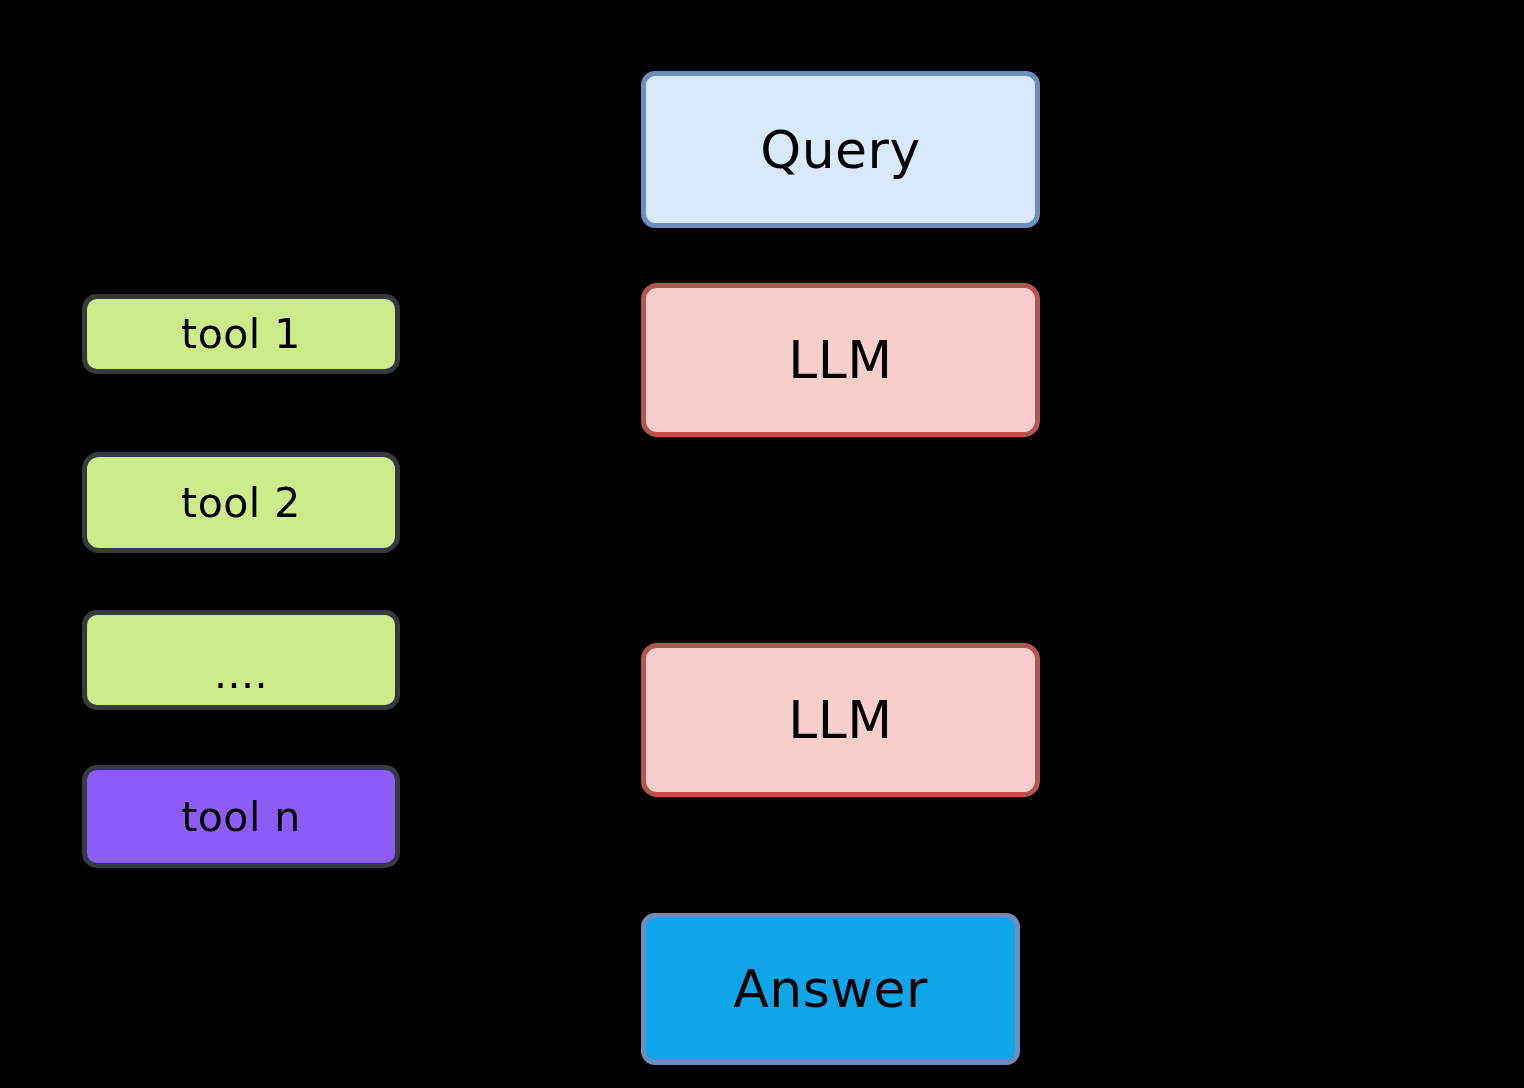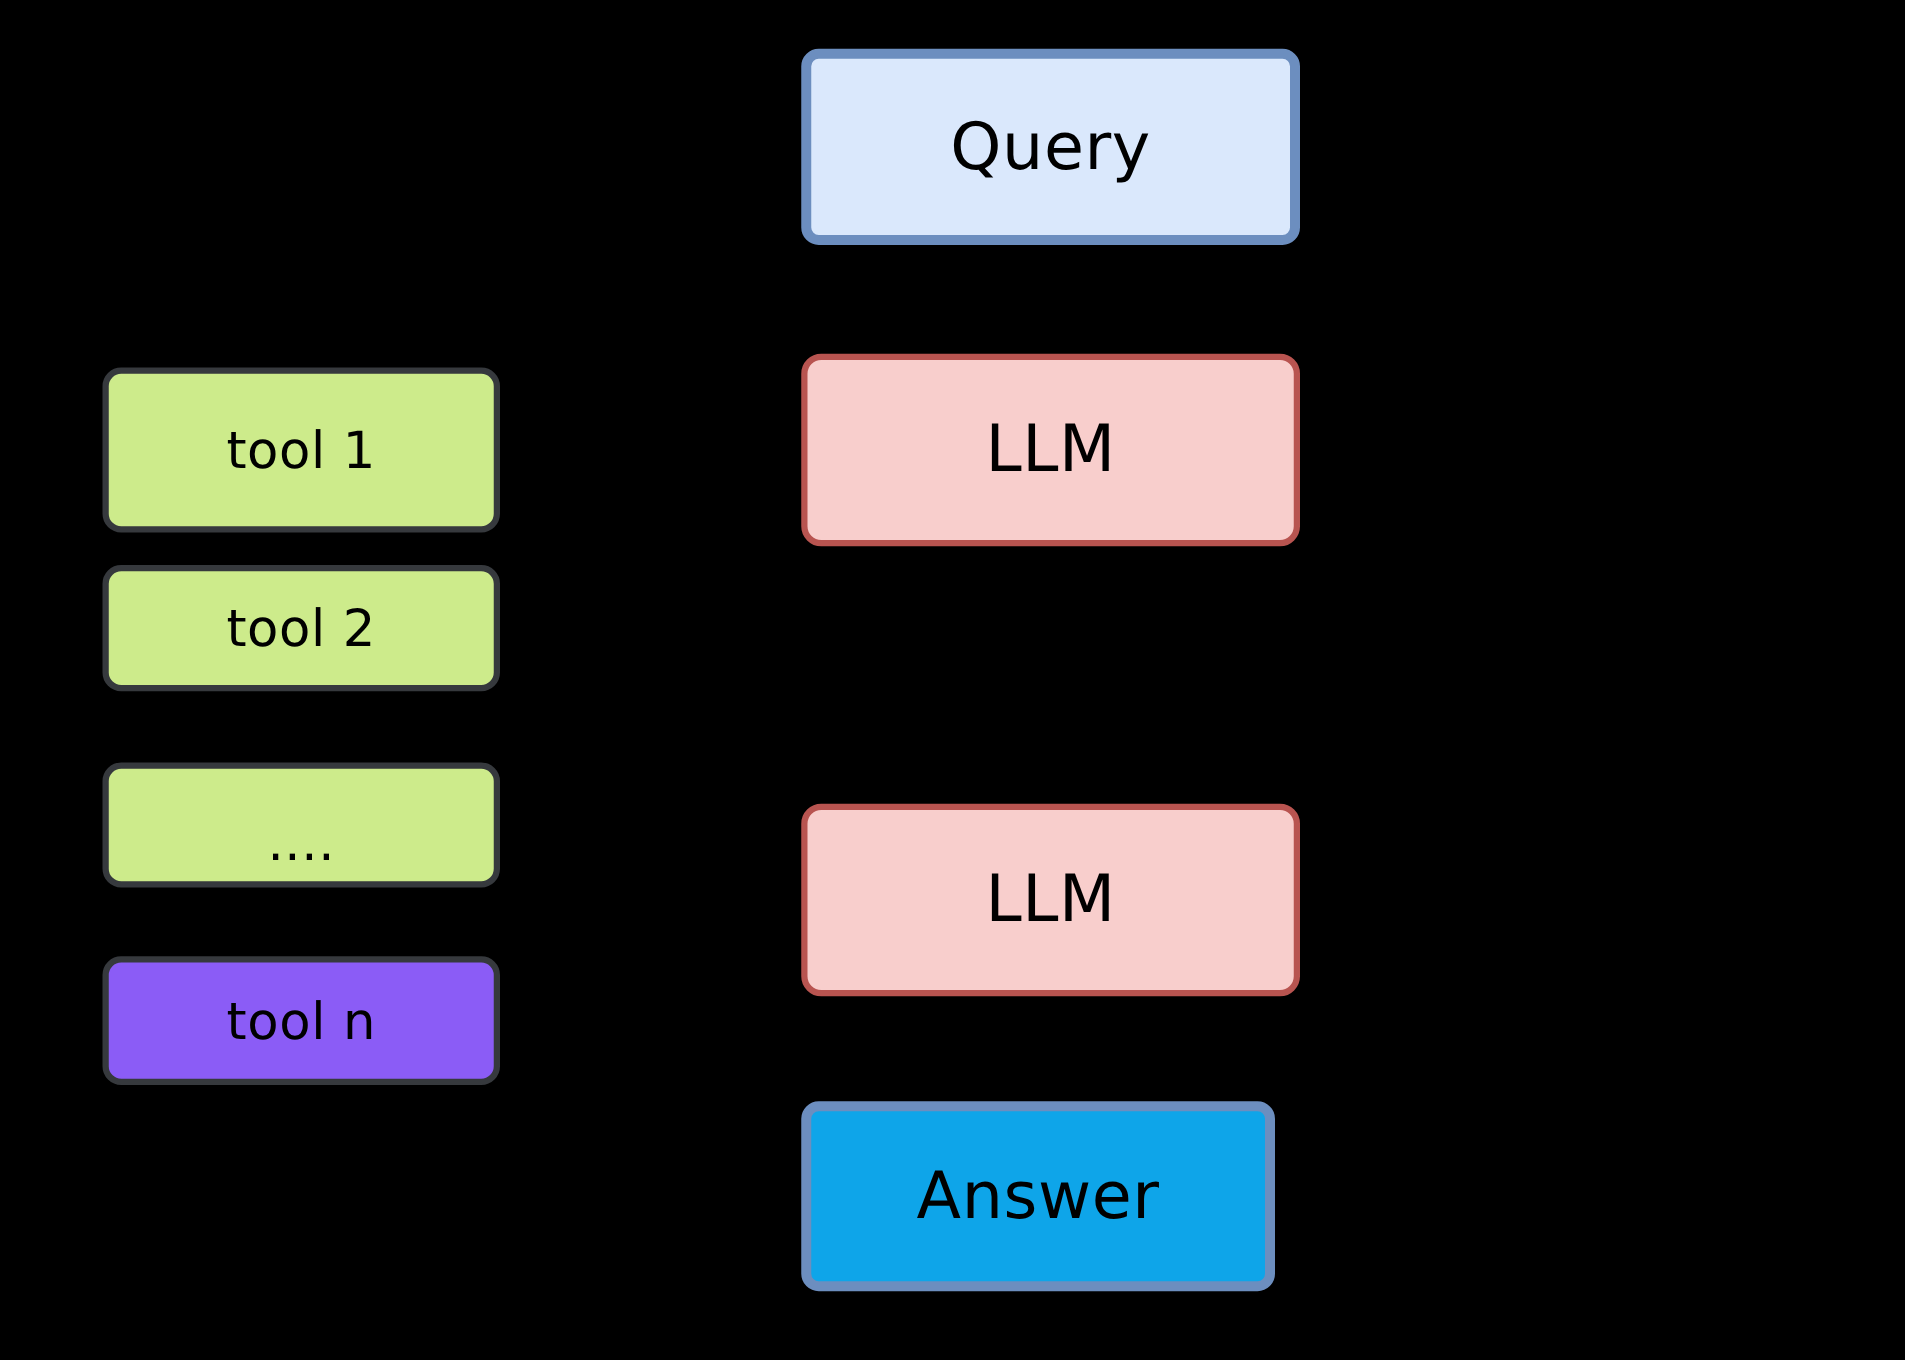--- a/index.html
+++ b/index.html
@@ -38,24 +38,25 @@
     background: #cdeb8b;
     border: 5px solid #36393d;
     border-radius: 15px;
     font-size: 41px;
     font-weight: 400;
   }
 
   
   .node--io {
     background: #dae8fc;
-    border: 8px solid #c2410c;
+    border: 5px solid #c2410c;
     border-radius: 14px;
     font-size: 52px;
     font-weight: 400;
+    margin-top: 32px;
   }
 
   
   .node--model {
     background: #f8cecc;
     border: 5px solid #b85450;
     border-radius: 16px;
     font-size: 52px;
     font-weight: 400;
     justify-content: center;
@@ -72,25 +73,25 @@
   .label {
     display: block;
     pointer-events: none;
   }
 </style>
 </head>
 <body style="background: rgb(0, 0, 0);">
 
 <div id="canvas" style="width: 1524px; height: 1088px; background: rgb(0, 0, 0);">
 
-  <div class="node node--tool" style="left: 82px; top: 294px; width: 318px; height: 132px; background: rgb(205, 235, 139); border-color: rgb(54, 57, 61); color: rgb(0, 0, 0);">
+  <div class="node node--tool" style="left: 82px; top: 294px; width: 318px; height: 80px; background: rgb(205, 235, 139); border-color: rgb(54, 57, 61); color: rgb(0, 0, 0);">
     <span class="label">tool 1</span>
   </div>
 
-  <div class="node node--tool" style="left: 82px; top: 452px; width: 318px; height: 101px; background: rgb(205, 235, 139); border-color: rgb(54, 57, 61); color: rgb(0, 0, 0);">
+  <div class="node node--tool" style="left: 82px; top: 452px; width: 318px; height: 101px; background: rgb(205, 235, 139); border-color: rgb(54, 57, 61); color: rgb(0, 0, 0); border-radius: 17px;">
     <span class="label">tool 2</span>
   </div>
 
   <div class="node node--tool node--ellipsis" style="left: 82px; top: 610px; width: 318px; height: 100px; background: rgb(205, 235, 139); border-color: rgb(54, 57, 61); color: rgb(0, 0, 0);">
     <span class="label">....</span>
   </div>
 
   <div class="node node--tool" style="left: 82px; top: 765px; width: 318px; height: 103px; background: #8b5cf6; border-color: rgb(54, 57, 61); color: rgb(0, 0, 0);">
     <span class="label">tool n</span>
   </div>

